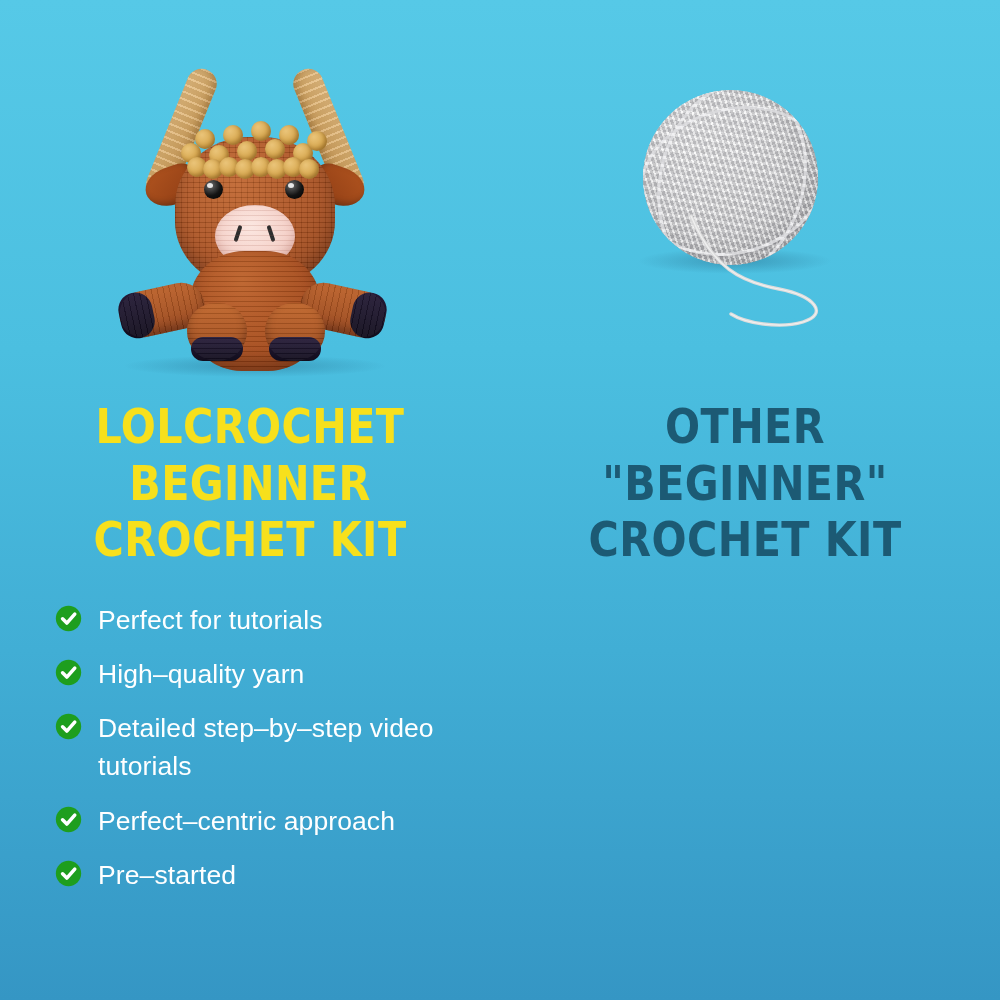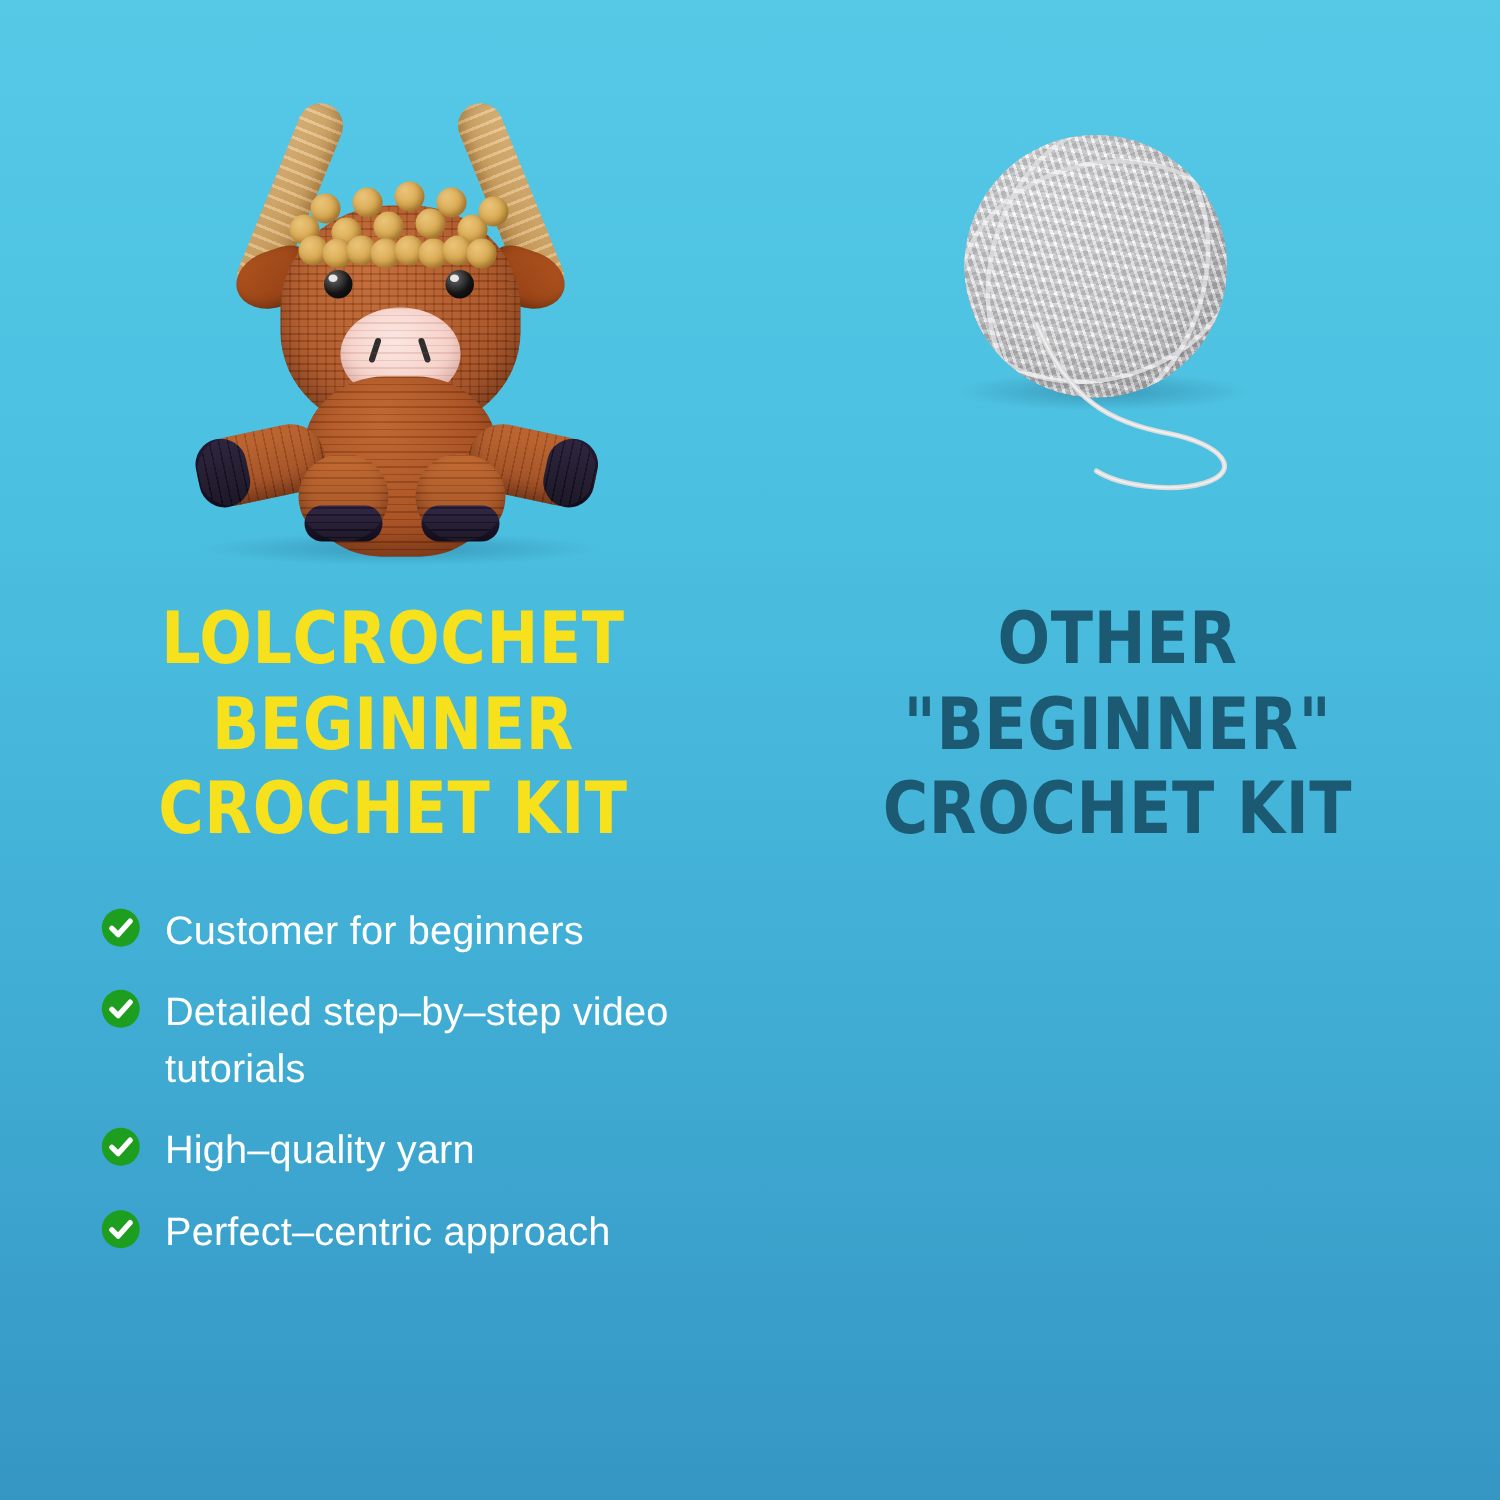--- a/index.html
+++ b/index.html
@@ -19,21 +19,21 @@
     background: linear-gradient(to bottom, #56c9e7 0%, #4bbfe0 35%, #41aed5 65%, #3596c4 100%);
   }
 
   
   .column {
     position: absolute;
     top: 0;
     width: 500px;
     height: 1000px;
   }
-  .col-left  { left: 12px; }
+  .col-left  { left: 0; }
   .col-right { left: 495px; }
 
   
   .hero {
     position: absolute;
     top: 40px;
     left: 0;
     width: 500px;
     height: 345px;
   }
@@ -366,48 +366,57 @@
     </div>
 
     <div class="bullets">
       <div class="bullet">
         <span class="ico">
           <svg viewBox="0 0 32 32" width="27" height="27" aria-hidden="true">
             <circle cx="16" cy="16" r="15" fill="#1e9e1e"></circle>
             <path d="M9 16.4 L14 21.4 L23.4 10.8" fill="none" stroke="#ffffff" stroke-width="4.2" stroke-linecap="round" stroke-linejoin="round"></path>
           </svg>
         </span>
-        <span class="txt">Customer for beginners</span>
+        <span class="txt">Perfect for tutorials</span>
+      </div>
+      <div class="bullet">
+        <span class="ico">
+          <svg viewBox="0 0 32 32" width="27" height="27" aria-hidden="true">
+            <circle cx="16" cy="16" r="15" fill="#1e9e1e"></circle>
+            <path d="M9 16.4 L14 21.4 L23.4 10.8" fill="none" stroke="#ffffff" stroke-width="4.2" stroke-linecap="round" stroke-linejoin="round"></path>
+          </svg>
+        </span>
+        <span class="txt">High–quality yarn</span>
       </div>
       <div class="bullet">
         <span class="ico">
           <svg viewBox="0 0 32 32" width="27" height="27" aria-hidden="true">
             <circle cx="16" cy="16" r="15" fill="#1e9e1e"></circle>
             <path d="M9 16.4 L14 21.4 L23.4 10.8" fill="none" stroke="#ffffff" stroke-width="4.2" stroke-linecap="round" stroke-linejoin="round"></path>
           </svg>
         </span>
         <span class="txt">Detailed step–by–step video tutorials</span>
       </div>
       <div class="bullet">
         <span class="ico">
           <svg viewBox="0 0 32 32" width="27" height="27" aria-hidden="true">
             <circle cx="16" cy="16" r="15" fill="#1e9e1e"></circle>
             <path d="M9 16.4 L14 21.4 L23.4 10.8" fill="none" stroke="#ffffff" stroke-width="4.2" stroke-linecap="round" stroke-linejoin="round"></path>
           </svg>
         </span>
-        <span class="txt">High–quality yarn</span>
+        <span class="txt">Perfect–centric approach</span>
       </div>
       <div class="bullet">
         <span class="ico">
           <svg viewBox="0 0 32 32" width="27" height="27" aria-hidden="true">
             <circle cx="16" cy="16" r="15" fill="#1e9e1e"></circle>
             <path d="M9 16.4 L14 21.4 L23.4 10.8" fill="none" stroke="#ffffff" stroke-width="4.2" stroke-linecap="round" stroke-linejoin="round"></path>
           </svg>
         </span>
-        <span class="txt">Perfect–centric approach</span>
+        <span class="txt">Pre–started</span>
       </div>
     </div>
   </div>
 
   <div class="column col-right">
 
     <div class="hero">
       <div class="yarn">
         <div class="yarn-shadow"></div>
         <div class="yarn-ball">

